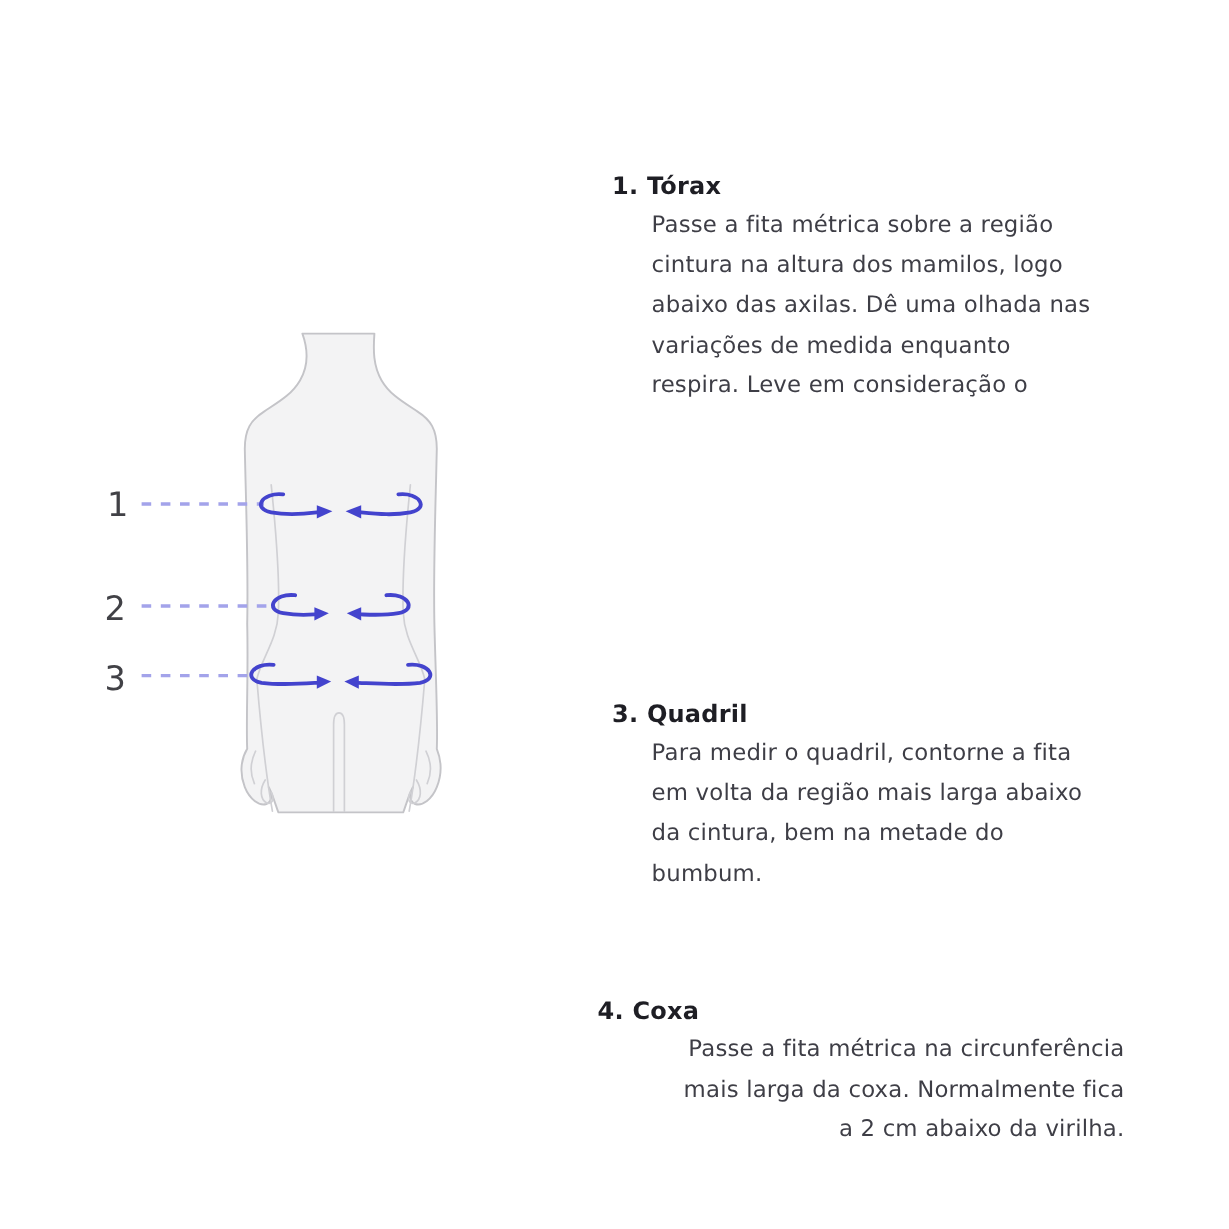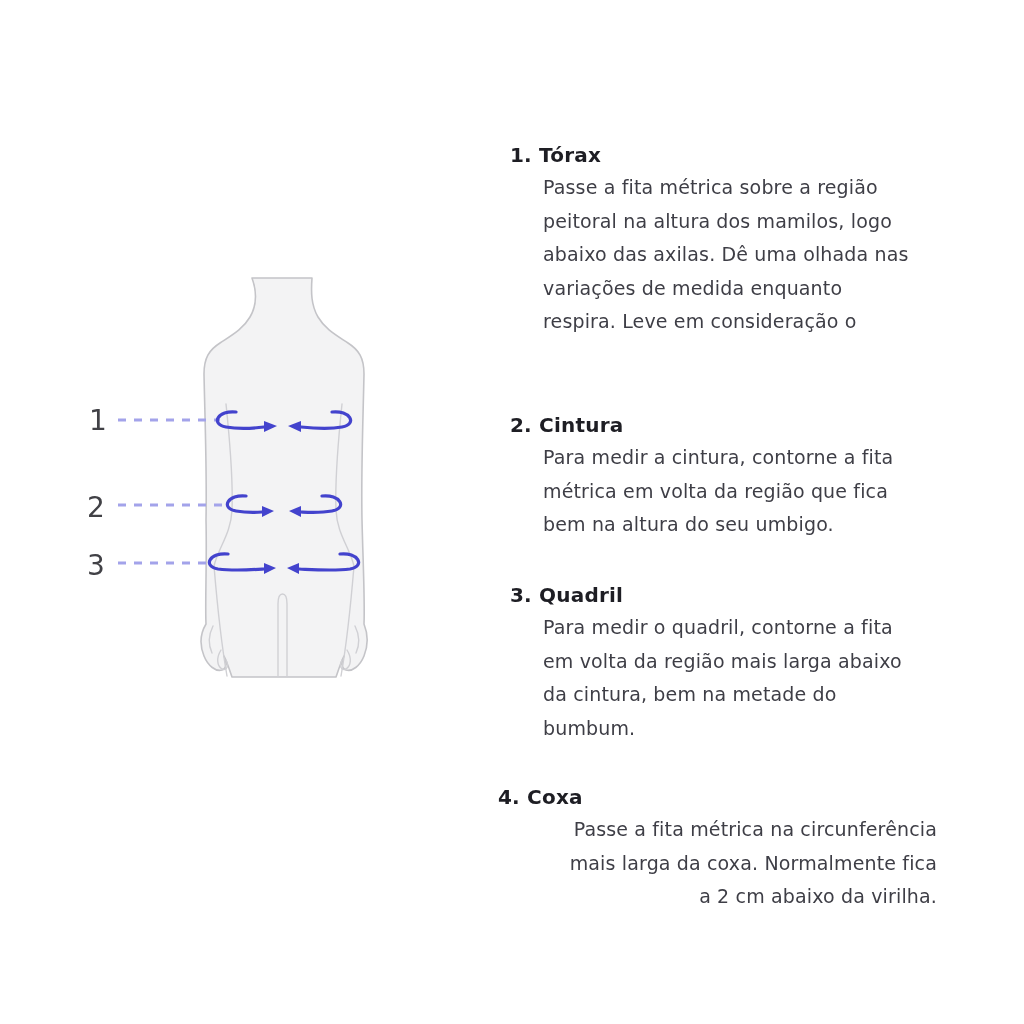--- a/index.html
+++ b/index.html
@@ -21,21 +21,21 @@
     font-size:19px;color:#3e3e46;line-height:33.6px;
     letter-spacing:.15px;white-space:nowrap;
   }
   .indent-a .sec-heading{padding-left:13px;}
   .indent-a .ln{padding-left:46px;}
   .indent-b .sec-heading{padding-left:1px;}
   .indent-b .ln{padding-left:31px;text-align:right;}
   #sec-1{top:142px;}
   #sec-2{top:412px;}
   #sec-3{top:582px;}
-  #sec-4{top:784px;}
+  #sec-4{top:829px;}
 
   
   .figure-svg{position:absolute;left:80px;top:272px;width:340px;height:420px;}
   .marker{
     position:absolute;width:22px;text-align:center;
     font-size:28px;line-height:32px;color:#414146;font-weight:400;
   }
   #marker-1{left:87px;top:405px;}
   #marker-2{left:85px;top:492px;}
   #marker-3{left:85px;top:550px;}
@@ -107,35 +107,27 @@
   </svg>
 
   <div class="marker" id="marker-1">1</div>
   <div class="marker" id="marker-2">2</div>
   <div class="marker" id="marker-3">3</div>
 
   <div class="section indent-a" id="sec-1">
     <div class="sec-heading">1. Tórax</div>
     <div class="sec-par">
       <div class="ln">Passe a fita métrica sobre a região</div>
-      <div class="ln">peitoral na altura dos mamilos, logo</div>
+      <div class="ln">cintura na altura dos mamilos, logo</div>
       <div class="ln">abaixo das axilas. Dê uma olhada nas</div>
       <div class="ln">variações de medida enquanto</div>
       <div class="ln">respira. Leve em consideração o</div>
     </div>
   </div>
 
-  <div class="section indent-a" id="sec-2">
-    <div class="sec-heading">2. Cintura</div>
-    <div class="sec-par">
-      <div class="ln">Para medir a cintura, contorne a fita</div>
-      <div class="ln">métrica em volta da região que fica</div>
-      <div class="ln">bem na altura do seu umbigo.</div>
-    </div>
-  </div>
 
   <div class="section indent-a" id="sec-3">
     <div class="sec-heading">3. Quadril</div>
     <div class="sec-par">
       <div class="ln">Para medir o quadril, contorne a fita</div>
       <div class="ln">em volta da região mais larga abaixo</div>
       <div class="ln">da cintura, bem na metade do</div>
       <div class="ln">bumbum.</div>
     </div>
   </div>

